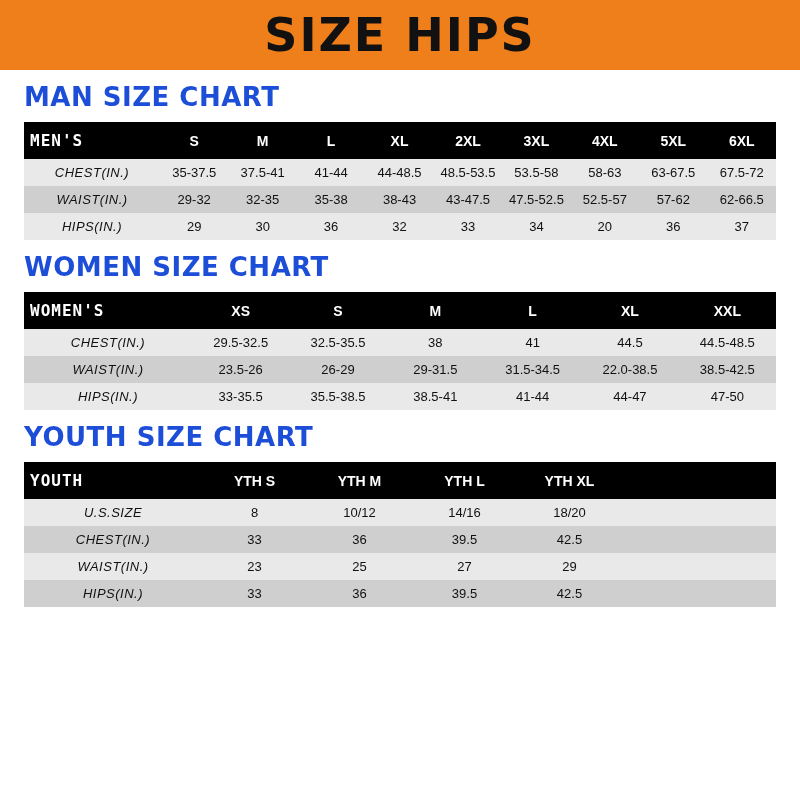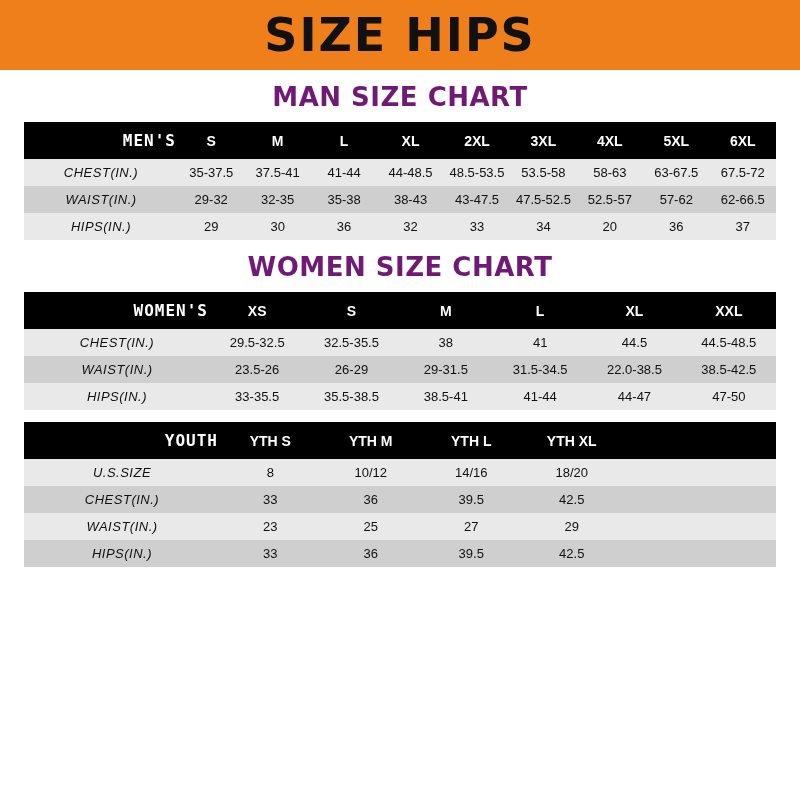--- a/index.html
+++ b/index.html
@@ -38,25 +38,25 @@
     line-height: 1;
   }
   .content {
     padding: 0 24px;
     box-sizing: border-box;
   }
   .section {
     margin-top: 12px;
   }
   .section-title {
-    text-align: center;
+    text-align: left;
     font-family: "DejaVu Sans", sans-serif;
     font-weight: bold;
     font-size: 26px;
-    color: #701a75;
+    color: #1d4ed8;
     letter-spacing: 0.5px;
     margin: 10px 0 10px 0;
   }
   table.size {
     width: 100%;
     border-collapse: collapse;
     table-layout: fixed;
   }
   table.size th, table.size td {
     text-align: center;
@@ -66,22 +66,22 @@
     font-family: "Liberation Sans", sans-serif;
   }
   table.size thead th {
     background: #000;
     color: #fff;
     font-size: 14px;
     padding: 9px 2px;
     font-weight: bold;
   }
   table.size thead th.rowhead {
-    text-align: right;
-    padding-left: 24px;
+    text-align: left;
+    padding-left: 6px;
     font-family: "DejaVu Sans Mono", monospace;
     font-size: 16px;
     letter-spacing: 1px;
   }
   table.size tbody td.rowhead {
     text-align: center;
     font-size: 13px;
     letter-spacing: 0.5px;
     color: #111;
     font-style: italic;
@@ -212,20 +212,21 @@
             <td>38.5-41</td>
             <td>41-44</td>
             <td>44-47</td>
             <td>47-50</td>
           </tr>
         </tbody>
       </table>
     </div>
 
     <div class="section">
+      <div class="section-title">YOUTH SIZE CHART</div>
       <table class="size">
         <thead>
           <tr>
             <th class="rowhead" style="width:170px">YOUTH</th>
             <th>YTH S</th>
             <th>YTH M</th>
             <th>YTH L</th>
             <th>YTH XL</th>
             <th style="width:150px"></th>
           </tr>

